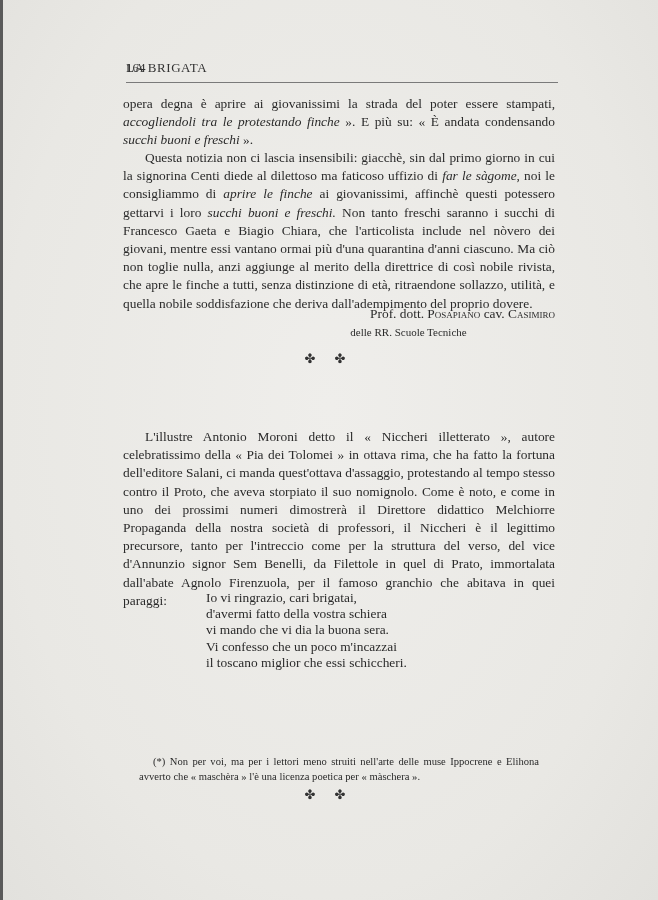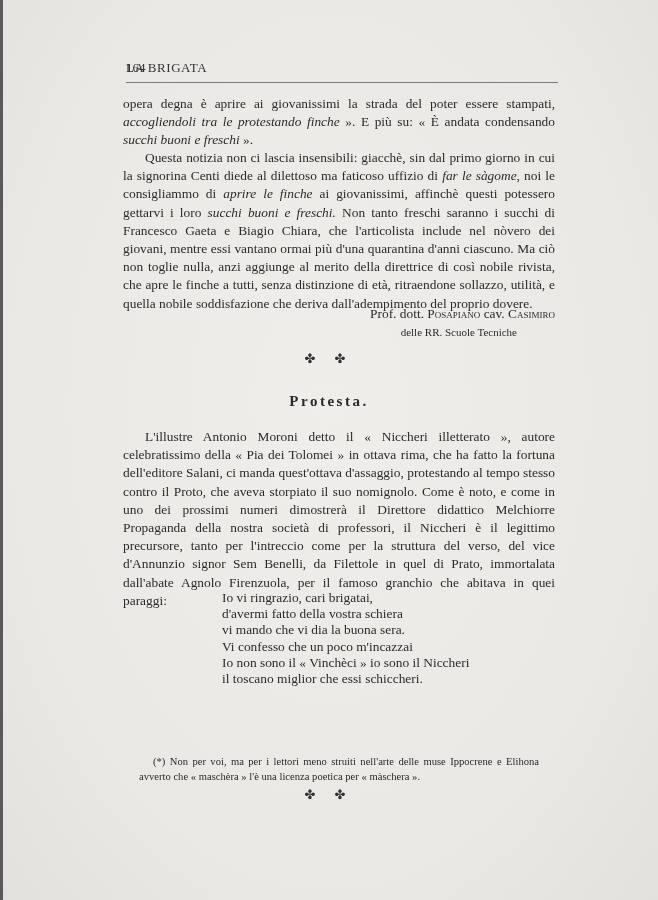--- a/index.html
+++ b/index.html
@@ -18,27 +18,27 @@
   .running-title { position:absolute; left:0; right:0; top:0; text-align:left; font-size:13px; letter-spacing:0.6px; color:#333; }
   .header-rule { position:absolute; left:126px; top:82px; width:432px; height:0; border-top:1px solid #7a7a7a; }
   .text { position:absolute; left:123px; width:432px; font-size:13.4px; line-height:18.2px; text-align:justify; }
   .text p { margin:0; }
   .indent { text-indent:22px; }
   .cont { top:95px; }
   .para2 { top:149px; }
   i { font-style:italic; }
   .sc { font-variant:small-caps; }
   .signature { position:absolute; left:300px; top:305px; width:255px; text-align:right; font-size:13.4px; line-height:18px; }
-  .signature .aff { display:block; font-size:11px; padding-right:38px; }
+  .signature .aff { display:block; font-size:11px; padding-right:38px;text-align:center; }
   .fleurons { position:absolute; left:0; width:658px; text-align:center; font-size:13px; color:#333; letter-spacing:8px; }
   .fl1 { top:351px; } .fl2 { top:787px; }
   .section-title { position:absolute; left:0; width:658px; top:393px; text-align:center; font-weight:bold; font-size:15px; letter-spacing:2.5px; }
   .para3 { top:428px; }
   .poem { position:absolute; left:206px; top:590px; font-size:13.4px; line-height:16.2px; }
-  .poem div { white-space:nowrap;margin-left:16px; }
+  .poem div { white-space:nowrap; }
   .footnote { position:absolute; left:123px; top:738px; width:432px; font-size:10.6px; line-height:15px; text-align:justify; }
   .footnote p { margin:16px; text-indent:14px; }
 </style>
 </head>
 <body>
 
 <div class="page">
   <div class="edge-left"></div>
 
   <div class="header">
@@ -59,32 +59,30 @@
     </p>
   </div>
 
   <div class="signature">
     <span>Prof. dott. </span><span class="sc">Posapiano</span><span> cav. </span><span class="sc">Casimiro</span>
     <span class="aff">delle RR. Scuole Tecniche</span>
   </div>
 
   <div class="fleurons fl1">✤ ✤</div>
 
-  <div class="section-title">Protesta.</div>
 
   <div class="text para3">
     <p class="indent">L'illustre Antonio Moroni detto il « Niccheri illetterato », autore celebratissimo della « Pia dei Tolomei » in ottava rima, che ha fatto la fortuna dell'editore Salani, ci manda quest'ottava d'assaggio, protestando al tempo stesso contro il Proto, che aveva storpiato il suo nomignolo. Come è noto, e come in uno dei prossimi numeri dimostrerà il Direttore didattico Melchiorre Propaganda della nostra società di professori, il Niccheri è il legittimo precursore, tanto per l'intreccio come per la struttura del verso, del vice d'Annunzio signor Sem Benelli, da Filettole in quel di Prato, immortalata dall'abate Agnolo Firenzuola, per il famoso granchio che abitava in quei paraggi:</p>
   </div>
 
   <div class="poem">
     <div>Io vi ringrazio, cari brigatai,</div>
     <div>d'avermi fatto della vostra schiera</div>
     <div>vi mando che vi dia la buona sera.</div>
     <div>Vi confesso che un poco m'incazzai</div>
-    <div>Io non sono il « Vinchèci » io sono il Niccheri</div>
     <div>il toscano miglior che essi schiccheri.</div>
   </div>
 
   <div class="footnote">
     <p>(*) Non per voi, ma per i lettori meno struiti nell'arte delle muse Ippocrene e Elihona avverto che « maschèra » l'è una licenza poetica per « màschera ».</p>
   </div>
 
   <div class="fleurons fl2">✤ ✤</div>
 </div>
 

